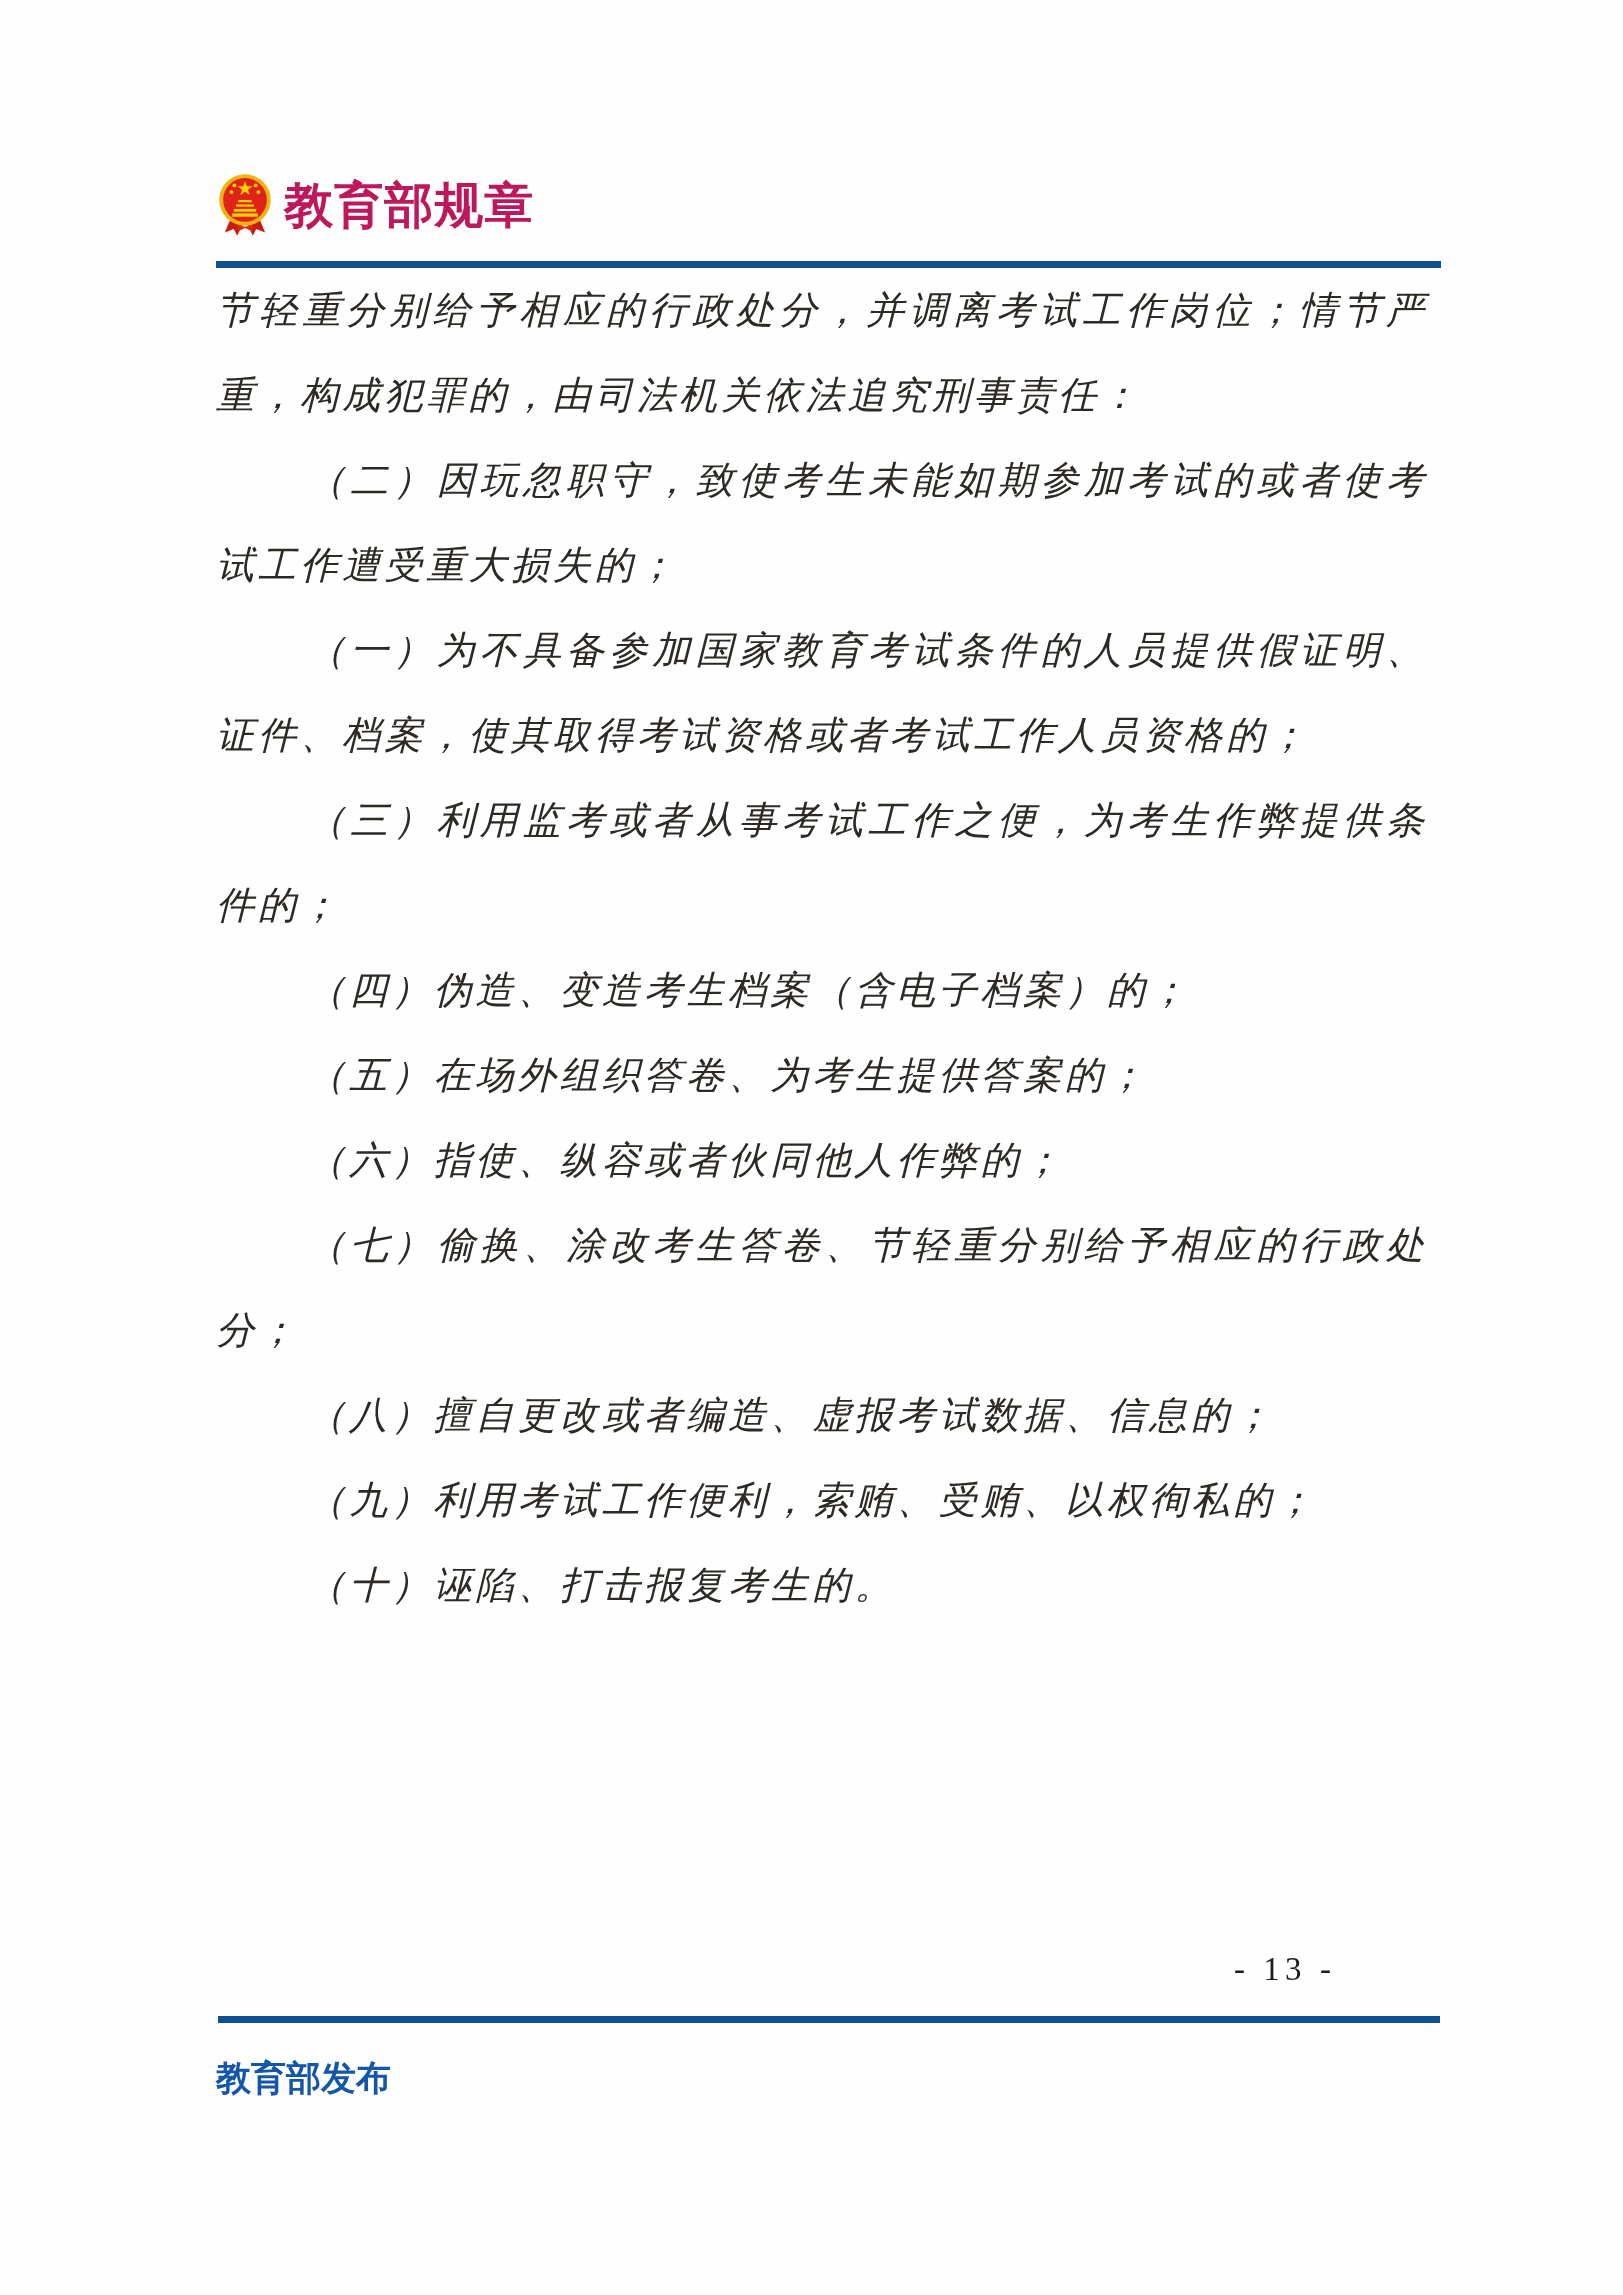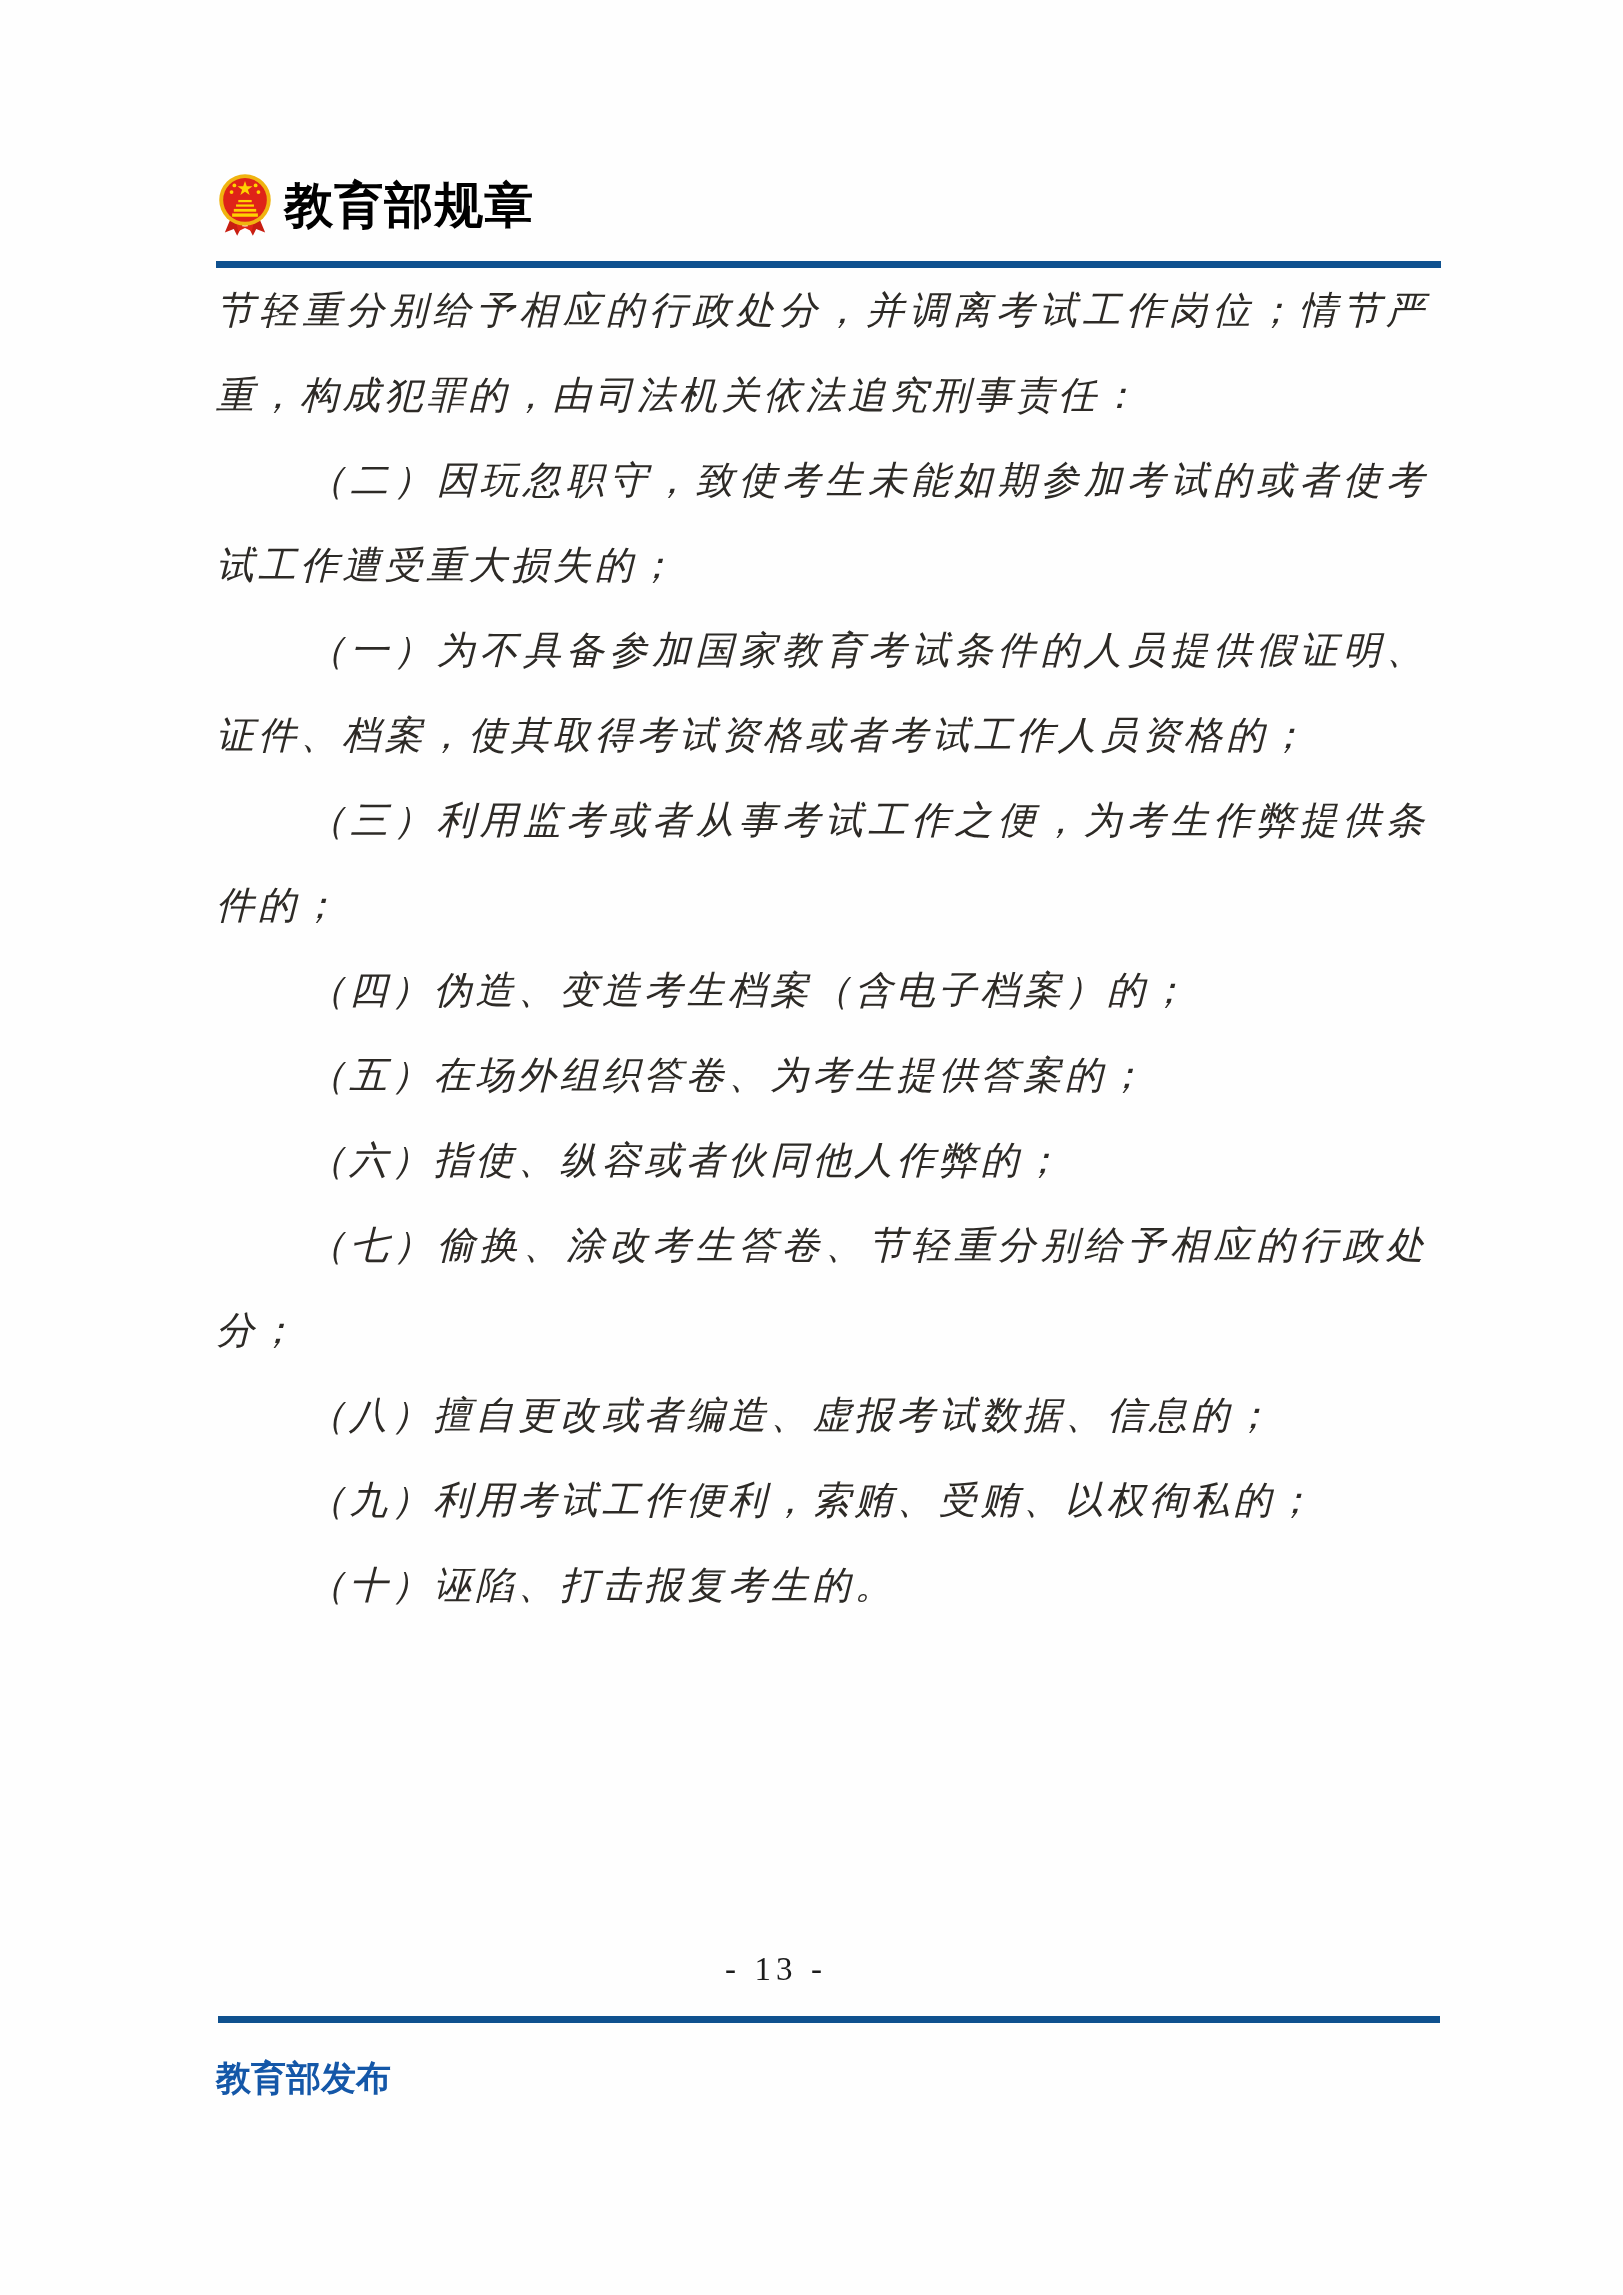--- a/index.html
+++ b/index.html
@@ -20,21 +20,21 @@
     left: 217px; top: 172px;
     display: flex; align-items: center;
     height: 66px;
   }
   .emblem { width: 56px; height: 64px; display: inline-block; flex: 0 0 auto; }
   .header-title {
     margin: 0 0 0 11.2px;
     font-size: 49px;
     line-height: 1;
     font-weight: bold;
-    color: #000000;
+    color: #be185d;
     letter-spacing: 1px;
     white-space: nowrap;
   }
   
   .rule {
     position: absolute;
     height: 6.6px;
     background: #0f518f;
   }
   .rule-top    { left: 216px; top: 261px;  width: 1225px; }
@@ -52,21 +52,21 @@
     text-align: justify;
   }
   .doc-body p { margin: 0; padding: 0; }
   .para-indent { text-indent: 2.4em; }
   .article-lead { font-weight: bold; margin-right: 40px; }
   
   .page-number {
     position: absolute;
     top: 1951px;
     left: 216px; width: 1120px;
-    text-align: center;
+    text-align: right;
     font-size: 33px;
     line-height: 1.1;
     letter-spacing: 5.1px;
     color: #1c1c1c;
     white-space: nowrap;
   }
   .publisher {
     position: absolute;
     top: 2059px;
     left: 216px; width: 1140px;

